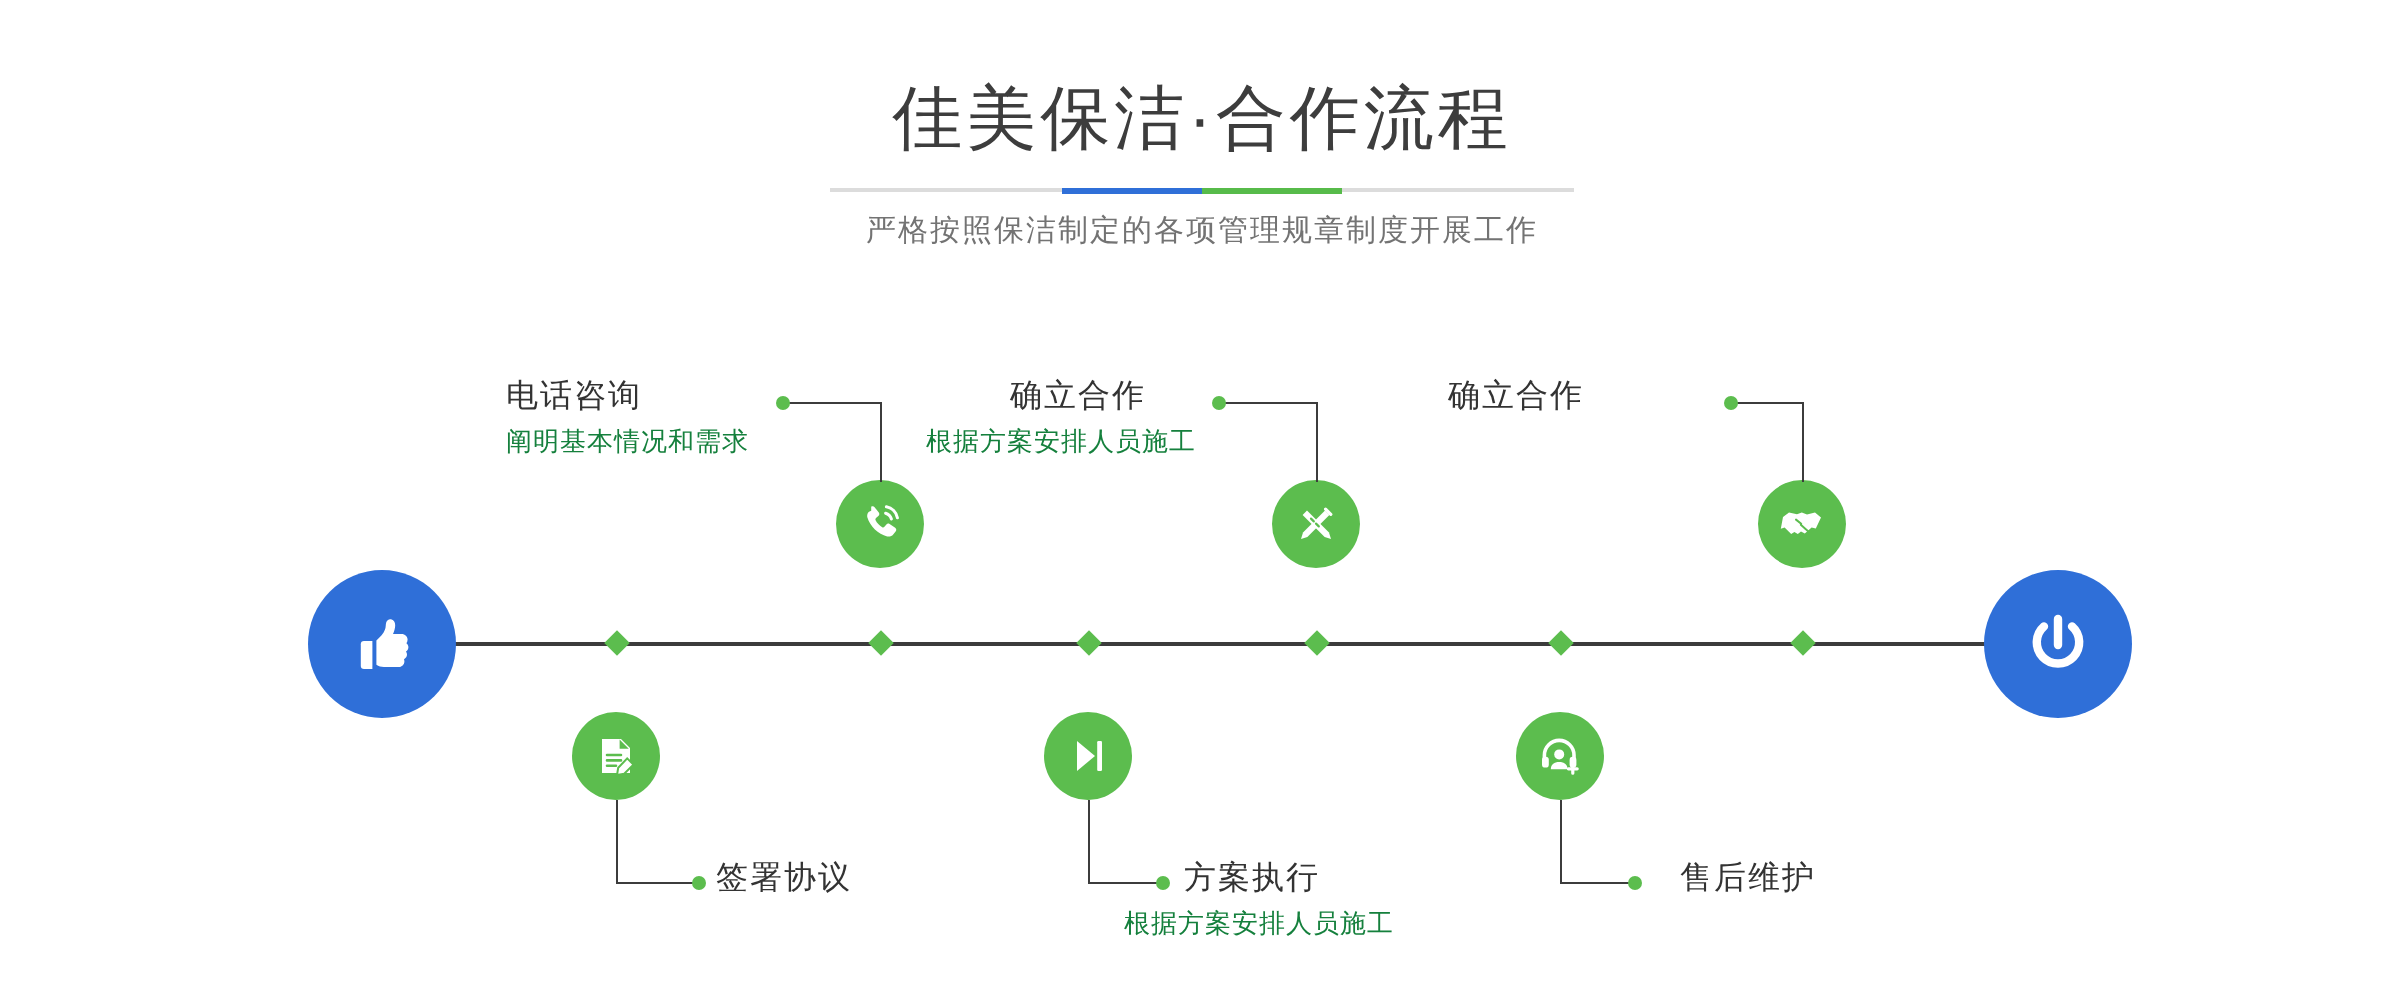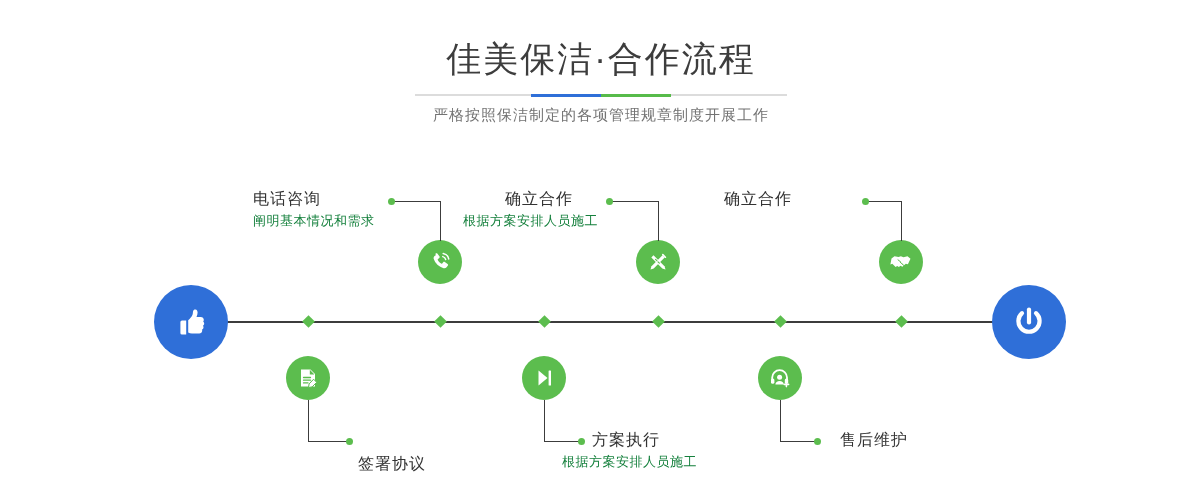--- a/index.html
+++ b/index.html
@@ -204,21 +204,21 @@
         <path d="M13.8 3.8v4.6h4.6" fill="#5cbd4e"></path>
         <path d="M7.5 11.5h7M7.5 14.2h7M7.5 16.9h4.5" stroke="#5cbd4e" stroke-width="1.3" stroke-linecap="round"></path>
         <path d="M17.6 13.2l3.1 3.1-4.6 4.6-3.6.6.6-3.6z" fill="#ffffff" stroke="#5cbd4e" stroke-width="1"></path>
       </svg>
     </span>
   </div>
   <div class="diamond" style="left:304px; top:317px;"></div>
   <div class="connector v" style="left:308px; top:400px; height:42px;"></div>
   <div class="connector h" style="left:308px; top:441px; width:42px;"></div>
   <div class="dot" style="left:346px; top:438px;"></div>
-  <div class="label below" style="left:358px; top:454px;">
+  <div class="label below" style="left:358px; top:430px;">
     <div class="l-title">签署协议</div>
   </div>
 
   <div class="node" style="left:636px; top:240px;">
     <span>
       <svg width="24" height="24" viewBox="0 0 24 24" aria-hidden="true">
         <path d="M4.5 19.5l3.2-1 11-11-2.2-2.2-11 11z" fill="#ffffff"></path>
         <path d="M16.8 4.6l2.6 2.6" stroke="#ffffff" stroke-width="1.6" stroke-linecap="round"></path>
         <path d="M19.5 19.5l-3.2-1-11-11 2.2-2.2 11 11z" fill="#ffffff"></path>
         <path d="M9.5 9.3l1.4 1.4M12 11.8l1.4 1.4" stroke="#5cbd4e" stroke-width="1.1" stroke-linecap="round"></path>

